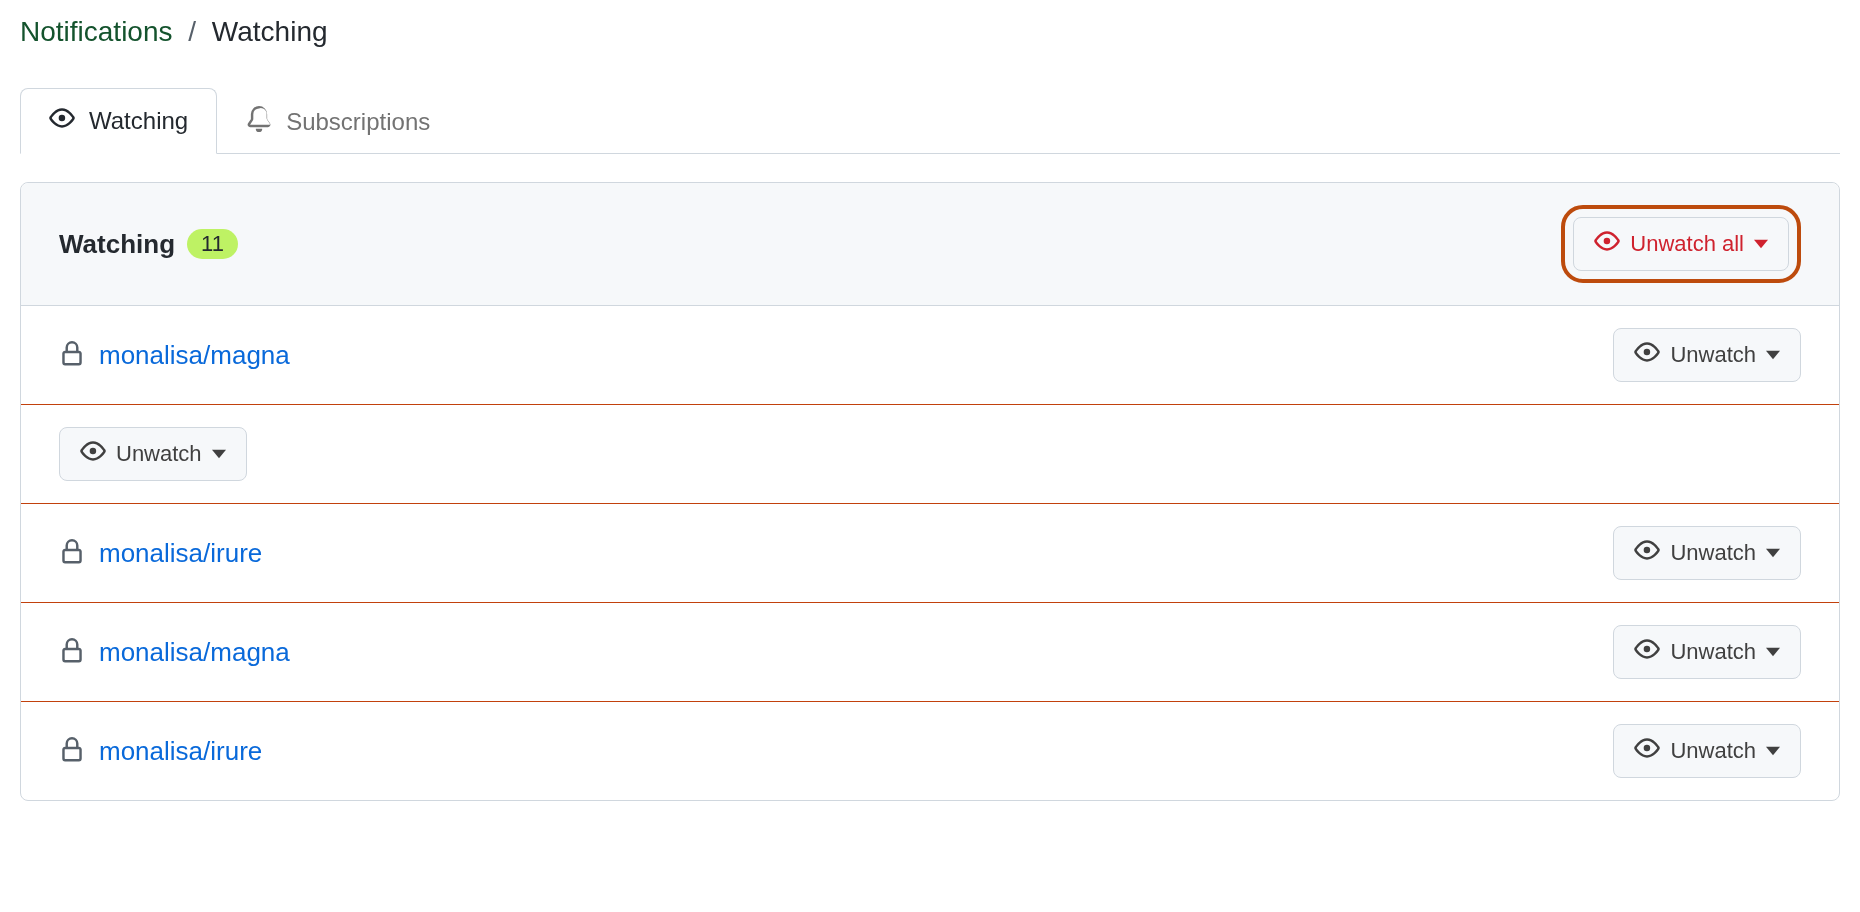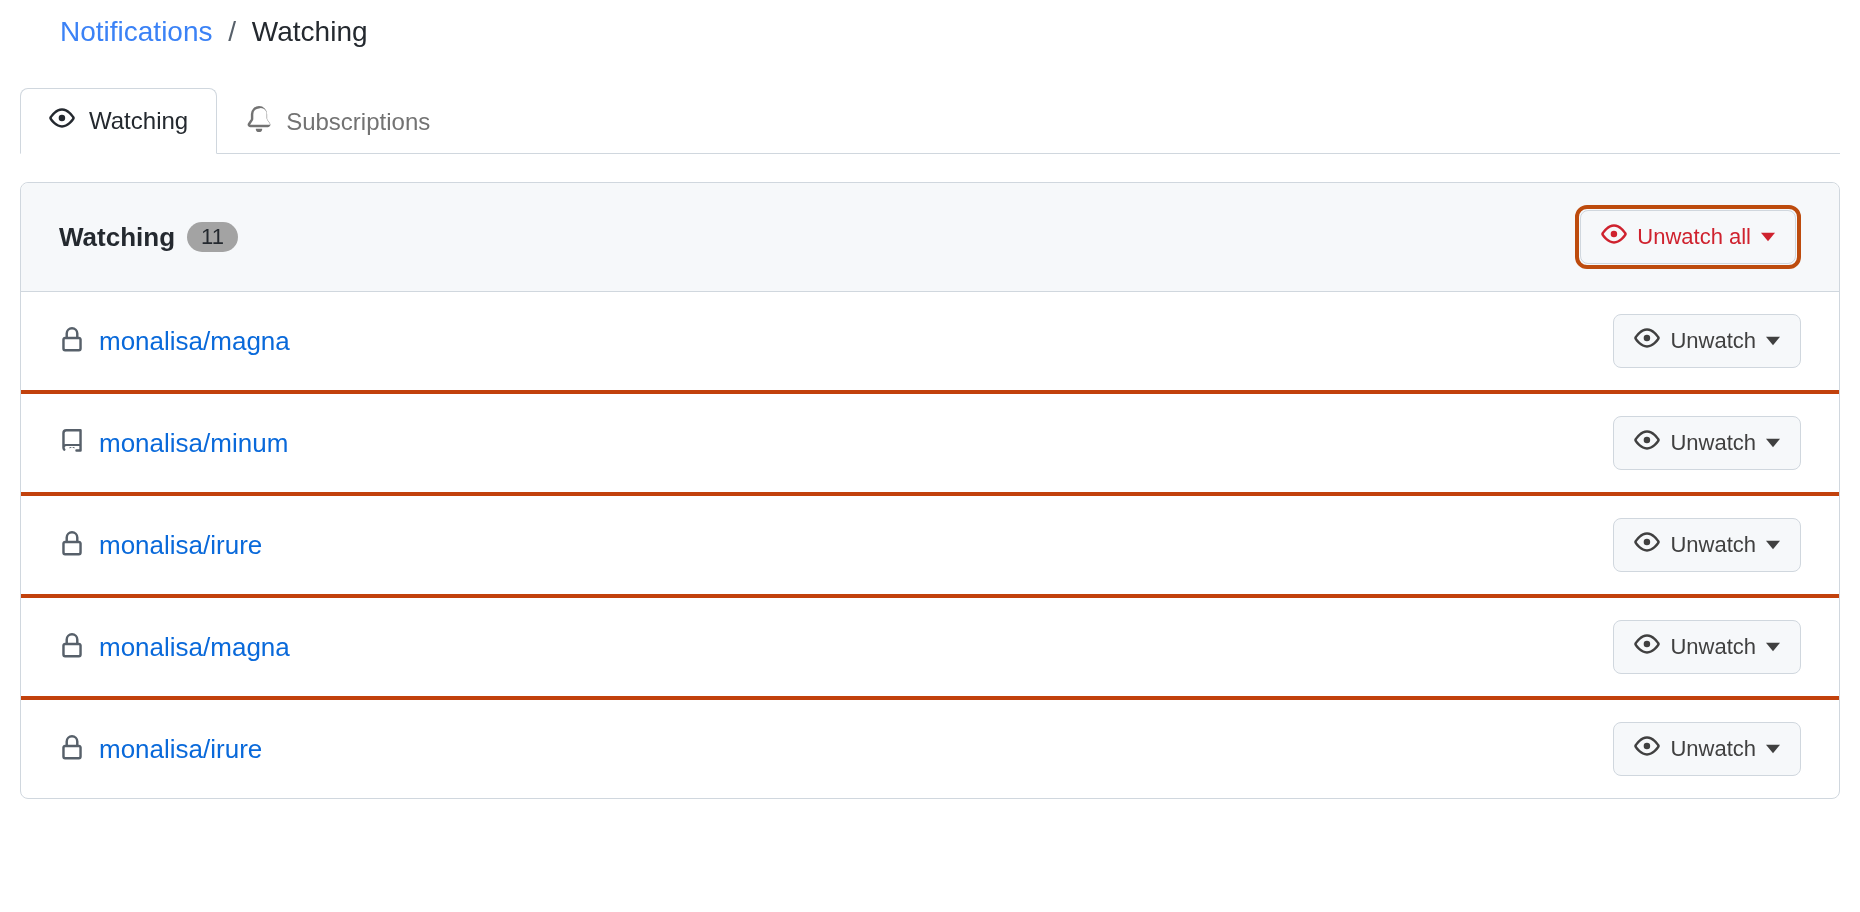--- a/index.html
+++ b/index.html
@@ -15,23 +15,22 @@
     }
     .container {
       padding: 0 20px;
     }
     .breadcrumb {
       padding: 16px 0;
       font-size: 28px;
       font-weight: 400;
     }
     .breadcrumb a {
-      color: #3b82f6;
+      color: #14532d;
       text-decoration: none;
-      margin-left: 40px;
     }
     .breadcrumb .sep {
       color: #57606a;
       margin: 0 8px;
     }
     .breadcrumb .current {
       color: #24292f;
     }
     .tabs {
       display: flex;
@@ -79,31 +78,31 @@
       display: flex;
       align-items: center;
       gap: 12px;
       font-size: 26px;
       font-weight: 600;
     }
     .count-badge {
       display: inline-flex;
       align-items: center;
       justify-content: center;
-      background: #a3a3a3;
+      background: #bef264;
       color: #24292f;
       border-radius: 999px;
       padding: 2px 14px;
       font-size: 22px;
       font-weight: 500;
     }
     .unwatch-all-wrap {
       border: 4px solid #bd4b0d;
-      border-radius: 12px;
-      padding: 1px;
+      border-radius: 22px;
+      padding: 8px;
     }
     .btn {
       display: inline-flex;
       align-items: center;
       gap: 10px;
       padding: 10px 20px;
       font-size: 22px;
       font-weight: 500;
       background: #f6f8fa;
       border: 1px solid #d0d7de;
@@ -120,21 +119,21 @@
     }
     .btn svg.caret {
       width: 14px;
       height: 14px;
     }
     .list-row {
       display: flex;
       justify-content: space-between;
       align-items: center;
       padding: 22px 38px;
-      border-bottom: 4px solid #c2410c;
+      border-bottom: 1px solid #c2410c;
     }
     .list-row:last-child {
       border-bottom: none;
     }
     .repo-info {
       display: flex;
       align-items: center;
       gap: 14px;
     }
     .repo-info svg {
@@ -212,26 +211,20 @@
             <span><svg class="eye" viewBox="0 0 16 16" fill="currentColor">
                 <path d="M8 2c1.981 0 3.671.992 4.933 2.078 1.27 1.091 2.187 2.345 2.637 3.023a1.62 1.62 0 0 1 0 1.798c-.45.678-1.367 1.932-2.637 3.023C11.67 13.008 9.981 14 8 14c-1.981 0-3.671-.992-4.933-2.078C1.797 10.83.88 9.576.43 8.898a1.62 1.62 0 0 1 0-1.798c.45-.677 1.367-1.931 2.637-3.022C4.33 2.992 6.019 2 8 2ZM1.679 7.932a.12.12 0 0 0 0 .136c.411.622 1.241 1.75 2.366 2.717C5.176 11.758 6.527 12.5 8 12.5c1.473 0 2.825-.742 3.955-1.715 1.124-.967 1.954-2.096 2.366-2.717a.12.12 0 0 0 0-.136c-.412-.621-1.242-1.75-2.366-2.717C10.824 4.242 9.473 3.5 8 3.5c-1.473 0-2.825.742-3.955 1.715-1.124.967-1.954 2.096-2.366 2.717ZM8 10a2 2 0 1 1-.001-3.999A2 2 0 0 1 8 10Z"></path>
               </svg></span>
             <span>Unwatch</span>
             <span><svg class="caret" viewBox="0 0 10 6" fill="currentColor">
                 <path d="M0 0 L10 0 L5 6 Z"></path>
               </svg></span>
           </button>
         </div>
         <div class="list-row">
-          <div class="repo-info">
-            <span><svg viewBox="0 0 16 16" fill="currentColor">
-                <path d="M2 2.5A2.5 2.5 0 0 1 4.5 0h8.75a.75.75 0 0 1 .75.75v12.5a.75.75 0 0 1-.75.75h-2.5a.75.75 0 0 1 0-1.5h1.75v-2h-8a1 1 0 0 0-.714 1.7.75.75 0 1 1-1.072 1.05A2.495 2.495 0 0 1 2 11.5Zm10.5-1h-8a1 1 0 0 0-1 1V9.46c.313-.134.653-.21 1-.21h8Zm-6 10.5 1.5-1 1.5 1V11h-3Z"></path>
-              </svg></span>
-            <a class="repo-link">monalisa/minum</a>
-          </div>
           <button class="btn">
             <span><svg class="eye" viewBox="0 0 16 16" fill="currentColor">
                 <path d="M8 2c1.981 0 3.671.992 4.933 2.078 1.27 1.091 2.187 2.345 2.637 3.023a1.62 1.62 0 0 1 0 1.798c-.45.678-1.367 1.932-2.637 3.023C11.67 13.008 9.981 14 8 14c-1.981 0-3.671-.992-4.933-2.078C1.797 10.83.88 9.576.43 8.898a1.62 1.62 0 0 1 0-1.798c.45-.677 1.367-1.931 2.637-3.022C4.33 2.992 6.019 2 8 2ZM1.679 7.932a.12.12 0 0 0 0 .136c.411.622 1.241 1.75 2.366 2.717C5.176 11.758 6.527 12.5 8 12.5c1.473 0 2.825-.742 3.955-1.715 1.124-.967 1.954-2.096 2.366-2.717a.12.12 0 0 0 0-.136c-.412-.621-1.242-1.75-2.366-2.717C10.824 4.242 9.473 3.5 8 3.5c-1.473 0-2.825.742-3.955 1.715-1.124.967-1.954 2.096-2.366 2.717ZM8 10a2 2 0 1 1-.001-3.999A2 2 0 0 1 8 10Z"></path>
               </svg></span>
             <span>Unwatch</span>
             <span><svg class="caret" viewBox="0 0 10 6" fill="currentColor">
                 <path d="M0 0 L10 0 L5 6 Z"></path>
               </svg></span>
           </button>
         </div>

